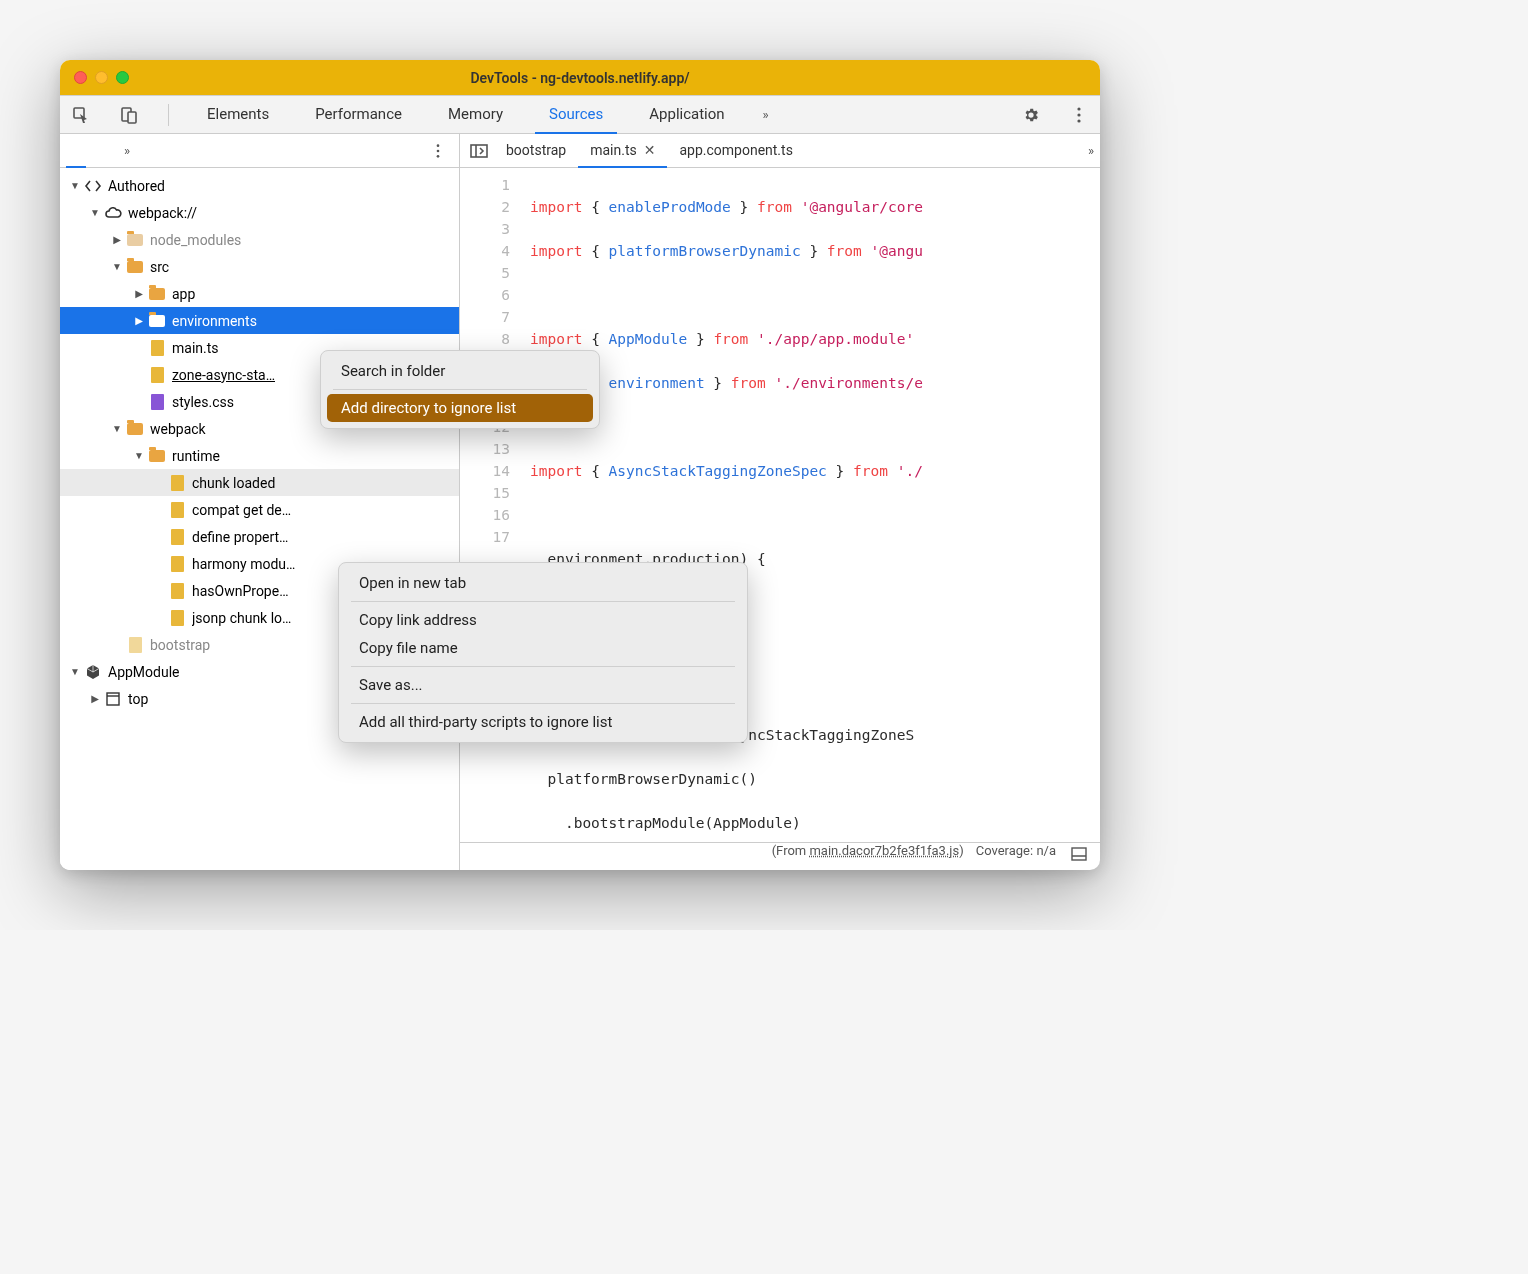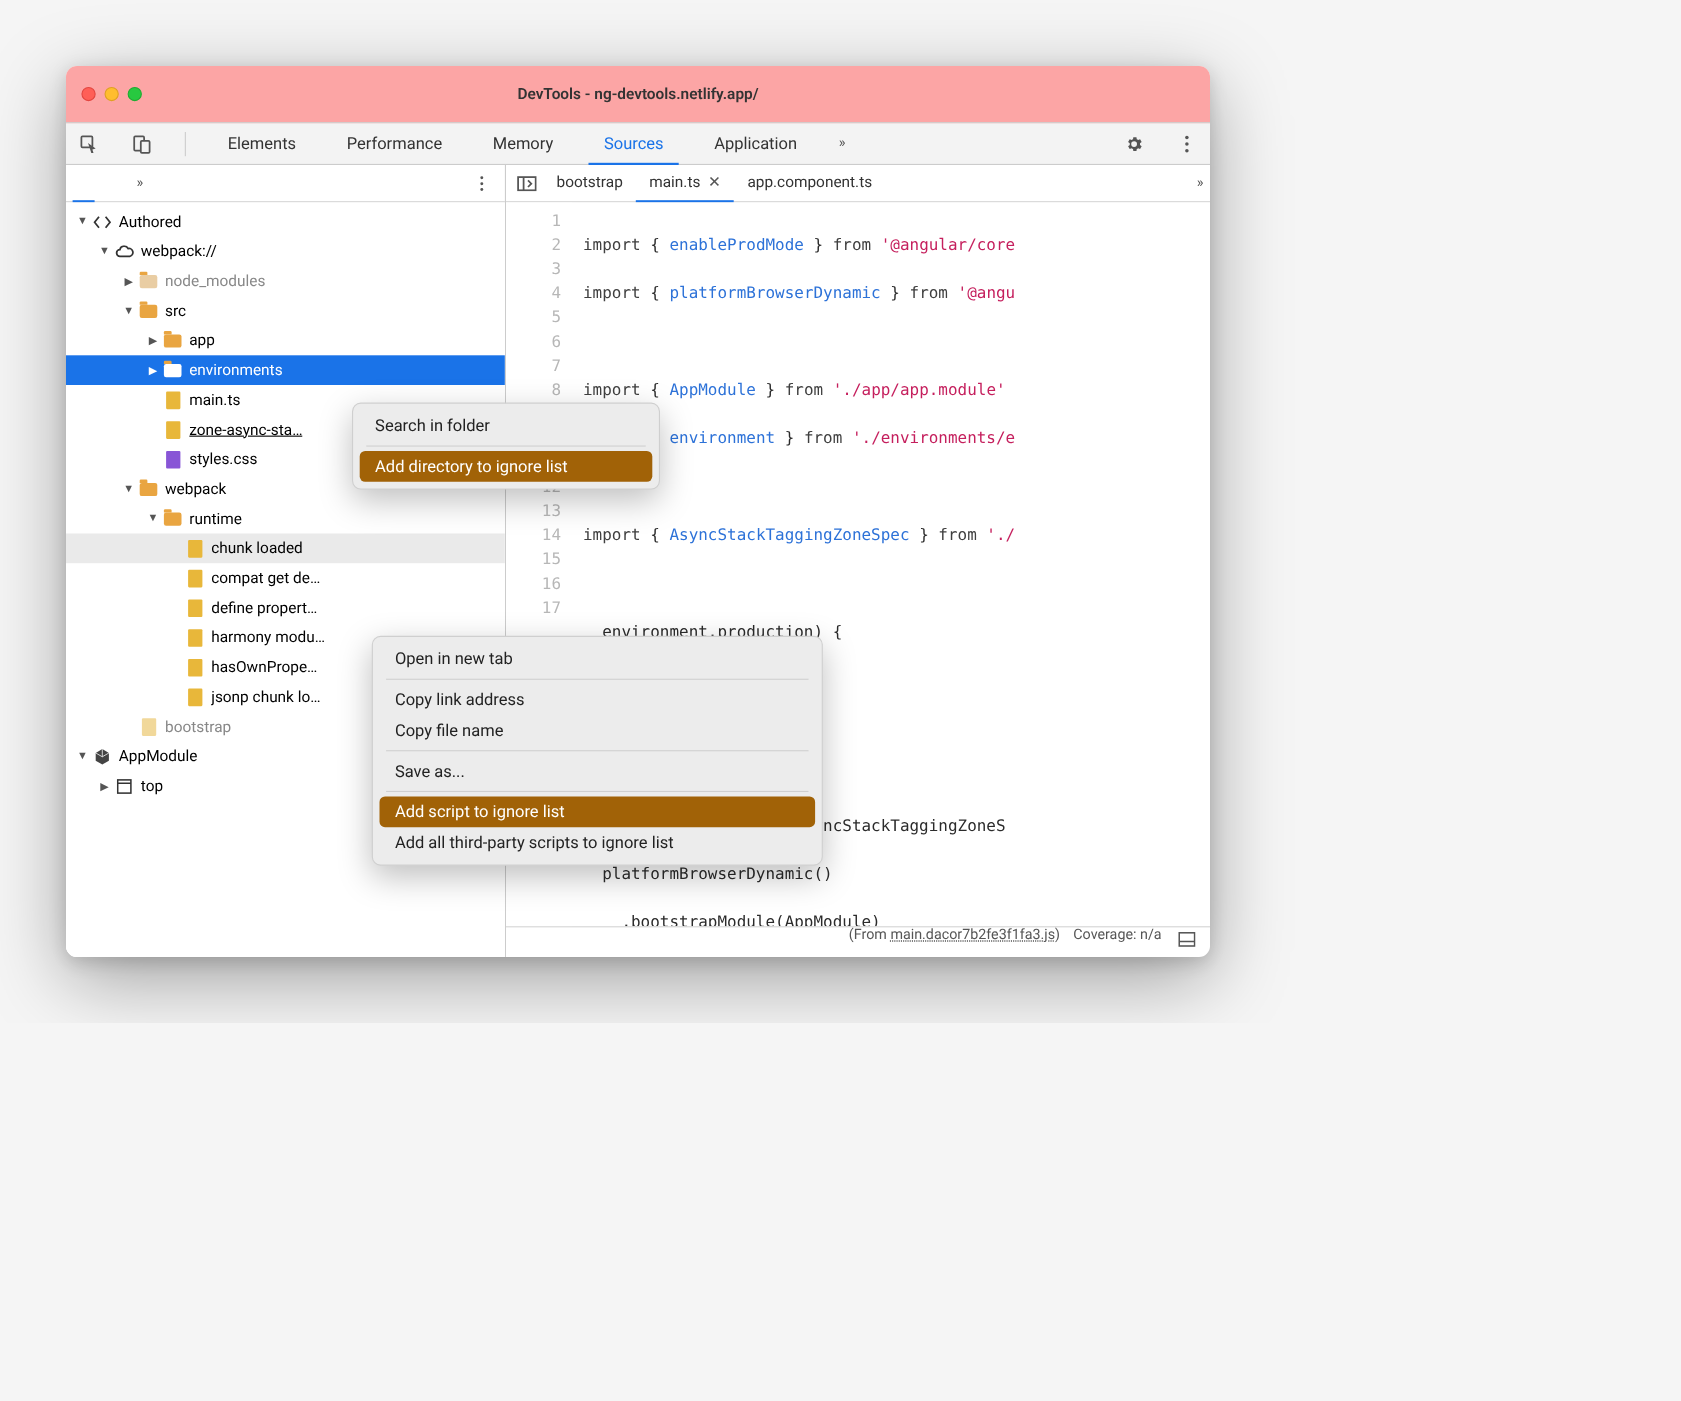--- a/index.html
+++ b/index.html
@@ -16,22 +16,22 @@
     border-radius: 10px;
     box-shadow: 0 20px 70px rgba(0,0,0,0.35), 0 4px 16px rgba(0,0,0,0.15);
     overflow: hidden;
     position: relative;
     display: flex;
     flex-direction: column;
   }
 
   
   .titlebar {
-    height: 52px;
-    background: #fca5a5;
+    height: 36px;
+    background: #eab308;
     border-bottom: 1px solid #d0d0d0;
     display: flex;
     align-items: center;
     position: relative;
   }
   .traffic { display: flex; gap: 8px; padding-left: 14px; }
   .dot { width: 13px; height: 13px; border-radius: 50%; }
   .dot.red { background:#ff5f57; border:1px solid #e24640; }
   .dot.yellow { background:#ffbd2e; border:1px solid #dfa023; }
   .dot.green { background:#28c940; border:1px solid #1fab33; }
@@ -86,21 +86,21 @@
   
   .codepane { flex:1; display:flex; flex-direction:column; }
   .code-tabs { height:34px; border-bottom:1px solid #ccc; display:flex; align-items:center; padding-left:4px; }
   .navicon { width:30px; height:30px; display:flex; align-items:center; justify-content:center; color:#555; }
   .ctab { padding:0 12px; height:34px; display:flex; align-items:center; gap:7px; font-size:14px; color:#333; border-bottom:2px solid transparent; }
   .ctab.active { border-bottom-color:#1a73e8; }
   .ctab .close { font-size:14px; color:#555; }
   .codebody { flex:1; display:flex; font-family: "SF Mono", Menlo, Consolas, monospace; font-size:14.5px; overflow:hidden; background:#fff; position:relative; }
   .gutter { width:60px; text-align:right; padding:6px 10px 0 0; color:#b7b7b7; background:#fff; line-height:22px; user-select:none; }
   .code { flex:1; padding:6px 0 0 10px; line-height:22px; color:#2b2b2b; white-space:pre; overflow:hidden; }
-  .k-imp { color:#404040; }
+  .k-imp { color:#ef4444; }
   .k-id  { color:#2d72d8; }
   .k-str { color:#c51f5d; }
   .k-new { color:#c51f5d; }
 
   .statusbar { height:28px; border-top:1px solid #ccc; display:flex; align-items:flex-start; justify-content:flex-end; padding:0 10px; font-size:13px; color:#555; gap:12px; }
   .statusbar a { color:#555; text-decoration: underline dotted; }
 
   
   .ctxmenu {
     position:absolute;
@@ -413,19 +413,18 @@
     </div>
 
     <div class="ctxmenu" style="left:278px; top:428px; width:410px;">
       <div class="ctx-item">Open in new tab</div>
       <div class="ctx-sep"></div>
       <div class="ctx-item">Copy link address</div>
       <div class="ctx-item">Copy file name</div>
       <div class="ctx-sep"></div>
       <div class="ctx-item">Save as...</div>
       <div class="ctx-sep"></div>
-      <div class="ctx-item hi">Add script to ignore list</div>
       <div class="ctx-item">Add all third-party scripts to ignore list</div>
     </div>
 
   </div>
 
 </div>
 
 </body></html>

